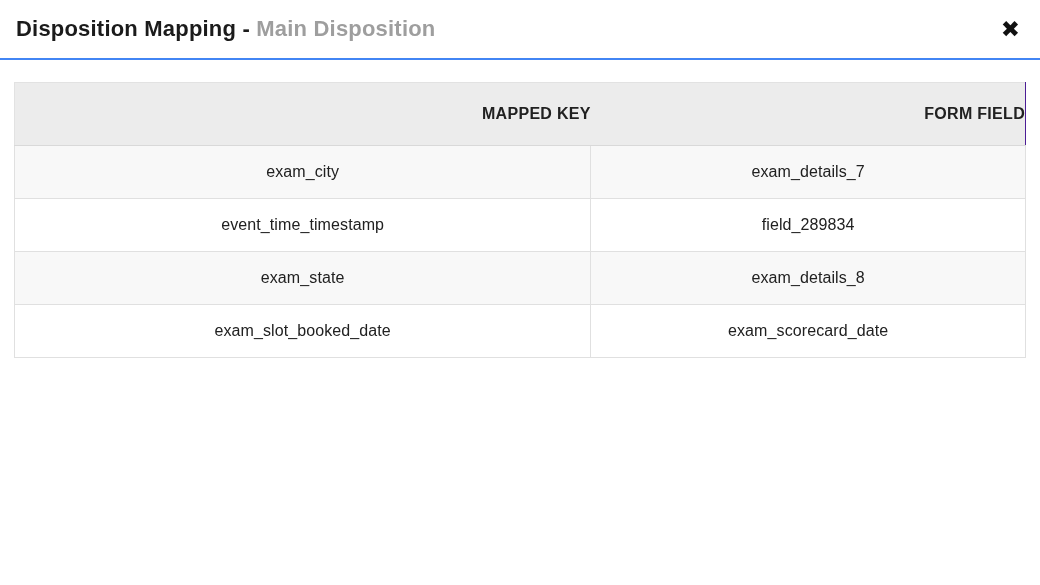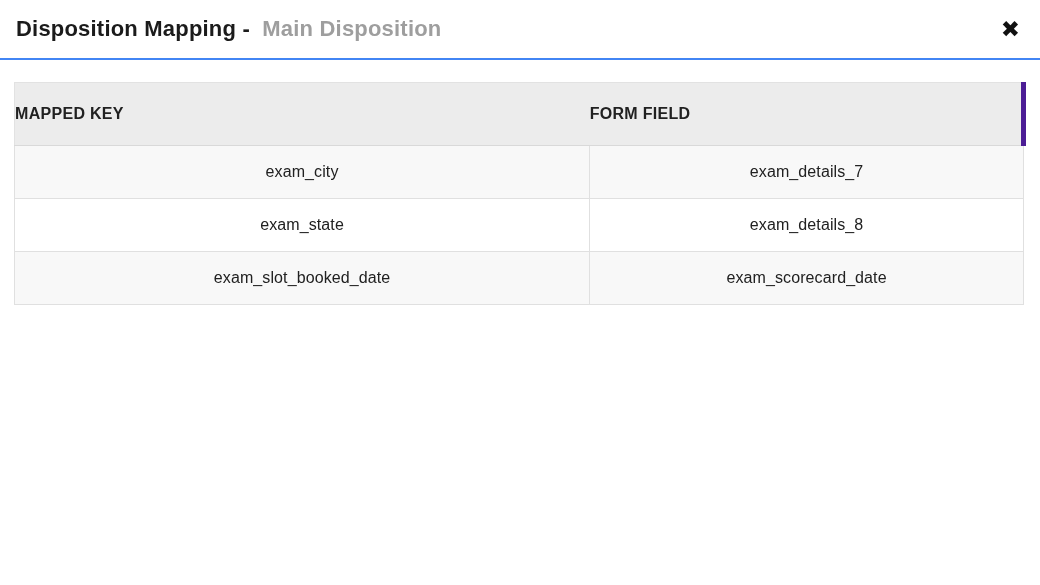--- a/index.html
+++ b/index.html
@@ -22,21 +22,20 @@
   }
   .dialog-title {
     font-size: 22px;
     font-weight: bold;
     color: #1b1b1b;
     letter-spacing: 0.2px;
     white-space: nowrap;
   }
   .dialog-title .title-sub {
     color: #9e9e9e;
-    margin-left: 6px;
     font-weight: bold;
     text-align: right;
   }
   .close-btn {
     position: absolute;
     right: 14px;
     top: 50%;
     transform: translateY(-50%);
     border: none;
     background: transparent;
@@ -61,25 +60,25 @@
   .mapping-table col.col-field{ width: 43%; }
   .mapping-table th {
     height: 63px;
     background: #ececec;
     border-top: 1px solid #e2e2e2;
     border-bottom: 1px solid #d9d9d9;
     font-size: 16px;
     font-weight: bold;
     color: #212121;
     letter-spacing: 0.3px;
-    text-align: left;
+    text-align: right;
     vertical-align: middle;
   }
   .mapping-table th:first-child { border-left: 1px solid #e2e2e2; }
-  .mapping-table th:last-child  { border-right: 5px solid #4c1d95; }
+  .mapping-table th:last-child  { border-right: 1px solid #4c1d95; }
   .mapping-table td {
     height: 53px;
     border: 1px solid #e0e0e0;
     font-size: 16px;
     color: #212121;
     text-align: center;
     vertical-align: middle;
     background: #ffffff;
     letter-spacing: 0.1px;
   }
@@ -107,20 +106,24 @@
         <th>MAPPED KEY</th>
         <th>FORM FIELD</th>
       </tr>
     </thead>
     <tbody id="table-body">
   <tr>
     <td>exam_city</td>
     <td>exam_details_7</td>
   </tr>
 
+  <tr>
+    <td>event_time_timestamp</td>
+    <td>field_289834</td>
+  </tr>
 
 
 
 
   <tr>
     <td>exam_state</td>
     <td>exam_details_8</td>
   </tr>
 
   <tr>

